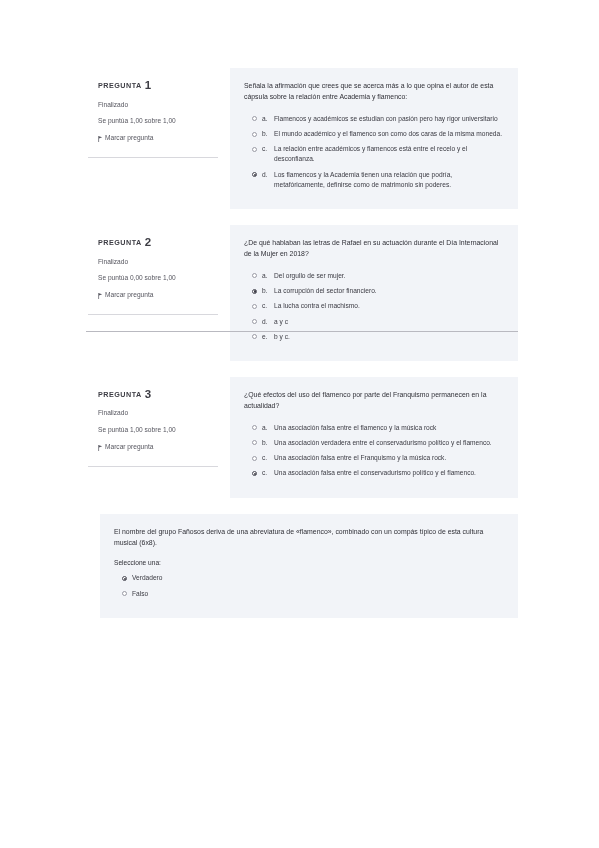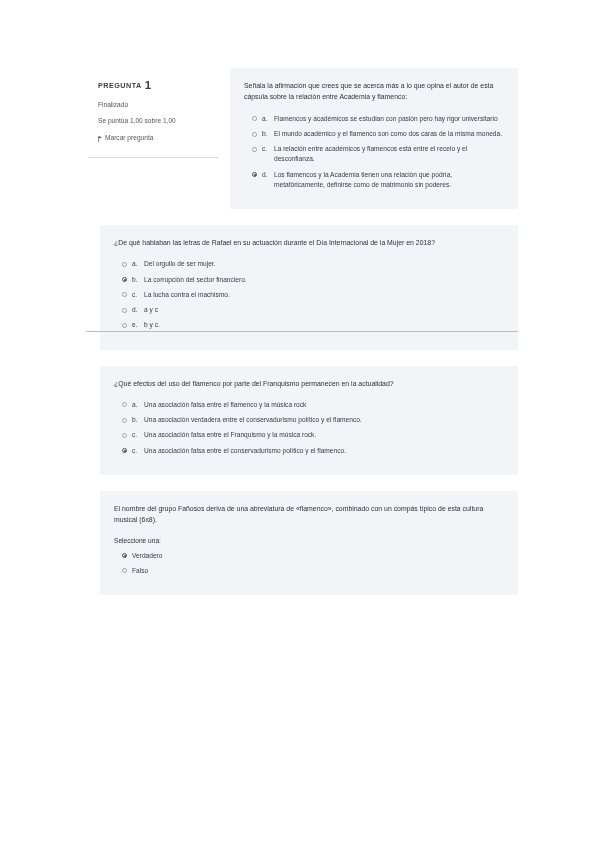--- a/index.html
+++ b/index.html
@@ -194,20 +194,34 @@
             </div>
             <div class="answer">
               <span class="radio checked"></span>
               <span class="ansletter">d.</span>
               <span class="anstext">Los flamencos y la Academia tienen una relación que podría, metafóricamente, definirse como de matrimonio sin poderes.</span>
             </div>
           </div>
         </div>
       </div>
       <div class="qblock">
+        <div class="qinfo">
+          <div class="qinfo-title"><span>PREGUNTA</span><span class="qnum">2</span></div>
+          <div class="qinfo-line">Finalizado</div>
+          <div class="qinfo-line">Se puntúa 0,00 sobre 1,00</div>
+          <div class="qinfo-flag">
+            <span class="flag-icon">
+              <svg width="5" height="6" viewBox="0 0 5 6">
+                <path d="M0.6 0 L0.6 6" stroke="#55555e" stroke-width="0.7" fill="none"></path>
+                <path d="M0.9 0.3 L4.2 1.3 L0.9 2.4 Z" fill="#55555e"></path>
+              </svg>
+            </span>
+            <span>Marcar pregunta</span>
+          </div>
+        </div>
         <div class="qcontent">
           <div class="qtext">¿De qué hablaban las letras de Rafael en su actuación durante el Día Internacional de la Mujer en 2018?</div>
           <div class="answers">
             <div class="answer">
               <span class="radio"></span>
               <span class="ansletter">a.</span>
               <span class="anstext">Del orgullo de ser mujer.</span>
             </div>
             <div class="answer">
               <span class="radio checked"></span>
@@ -226,20 +240,34 @@
             </div>
             <div class="answer">
               <span class="radio"></span>
               <span class="ansletter">e.</span>
               <span class="anstext">b y c.</span>
             </div>
           </div>
         </div>
       </div>
       <div class="qblock">
+        <div class="qinfo">
+          <div class="qinfo-title"><span>PREGUNTA</span><span class="qnum">3</span></div>
+          <div class="qinfo-line">Finalizado</div>
+          <div class="qinfo-line">Se puntúa 1,00 sobre 1,00</div>
+          <div class="qinfo-flag">
+            <span class="flag-icon">
+              <svg width="5" height="6" viewBox="0 0 5 6">
+                <path d="M0.6 0 L0.6 6" stroke="#55555e" stroke-width="0.7" fill="none"></path>
+                <path d="M0.9 0.3 L4.2 1.3 L0.9 2.4 Z" fill="#55555e"></path>
+              </svg>
+            </span>
+            <span>Marcar pregunta</span>
+          </div>
+        </div>
         <div class="qcontent">
           <div class="qtext">¿Qué efectos del uso del flamenco por parte del Franquismo permanecen en la actualidad?</div>
           <div class="answers">
             <div class="answer">
               <span class="radio"></span>
               <span class="ansletter">a.</span>
               <span class="anstext">Una asociación falsa entre el flamenco y la música rock</span>
             </div>
             <div class="answer">
               <span class="radio"></span>

